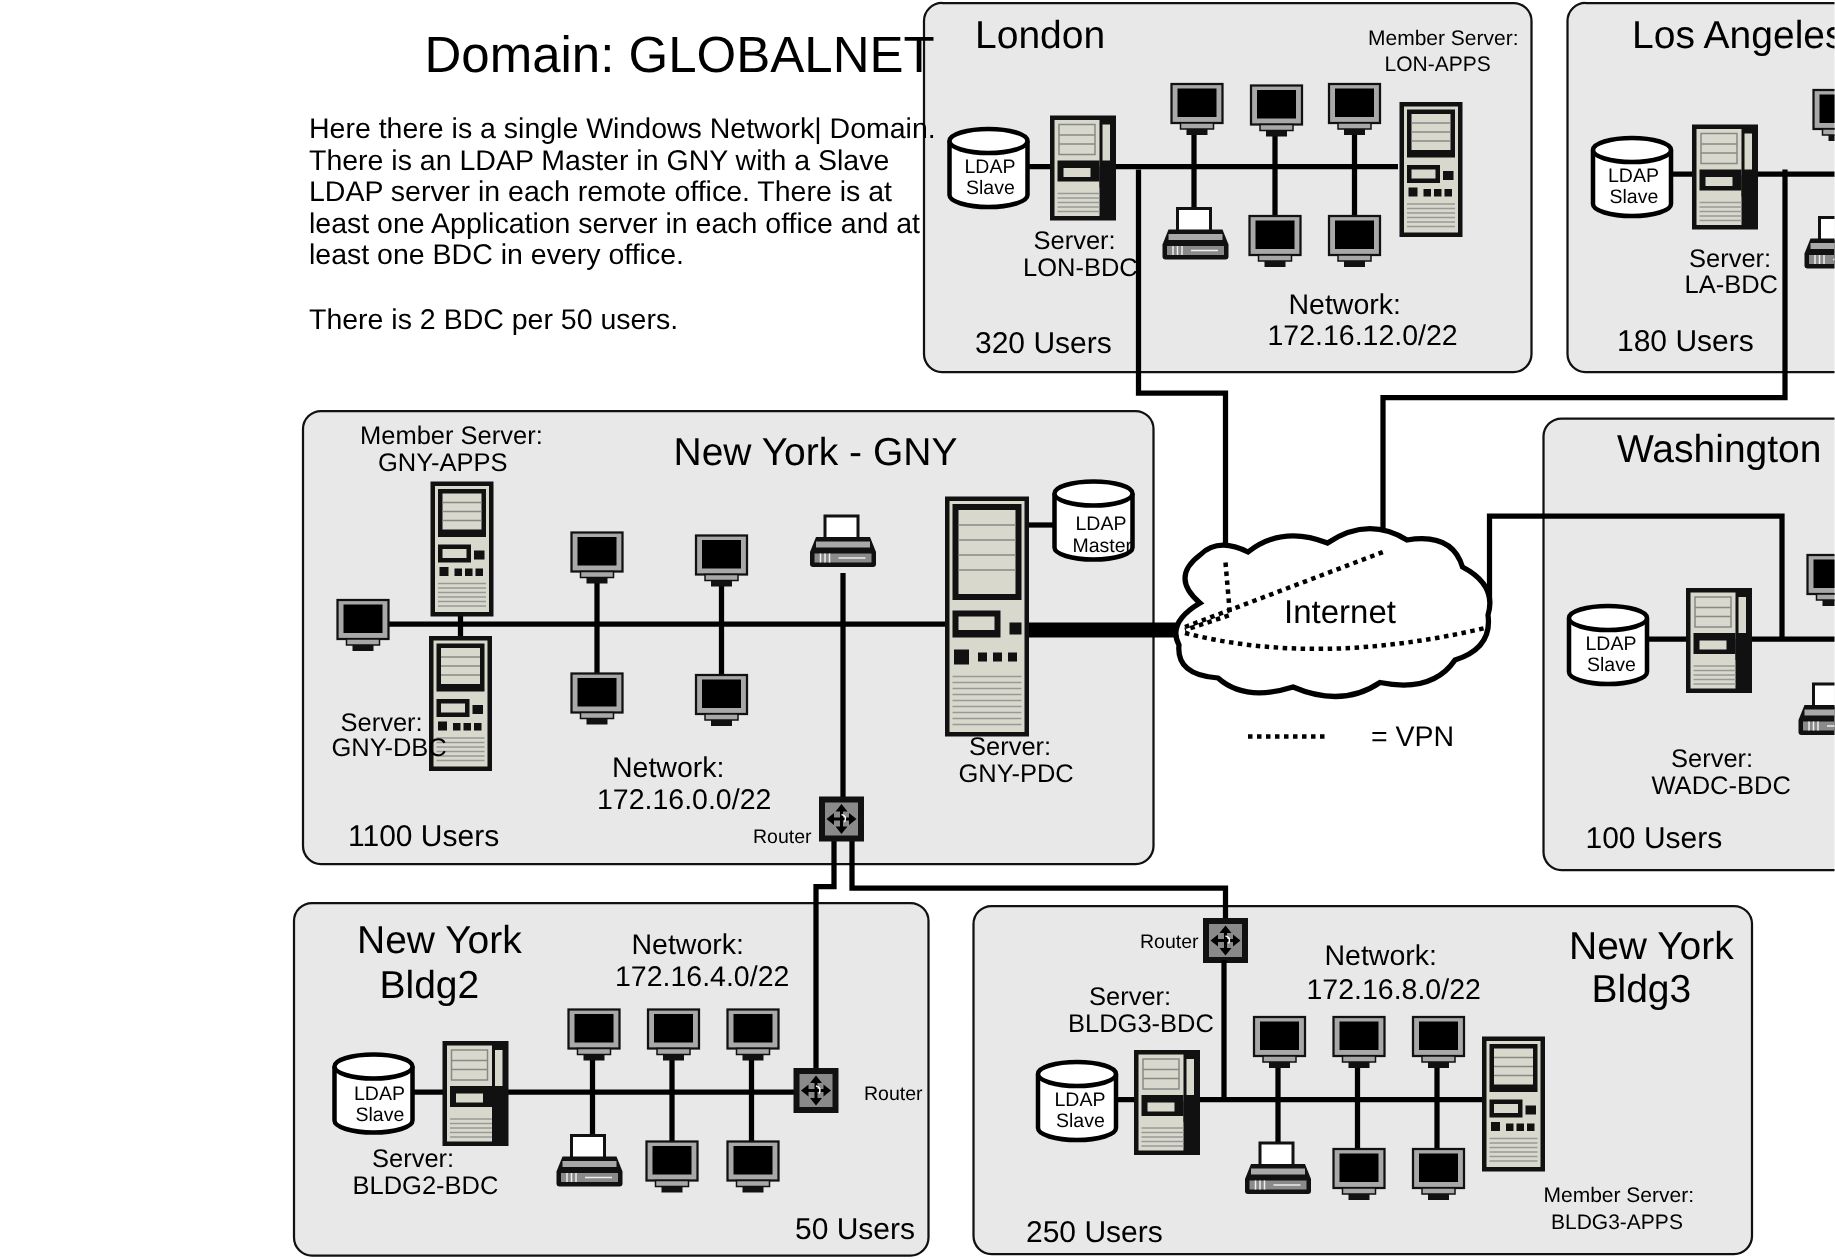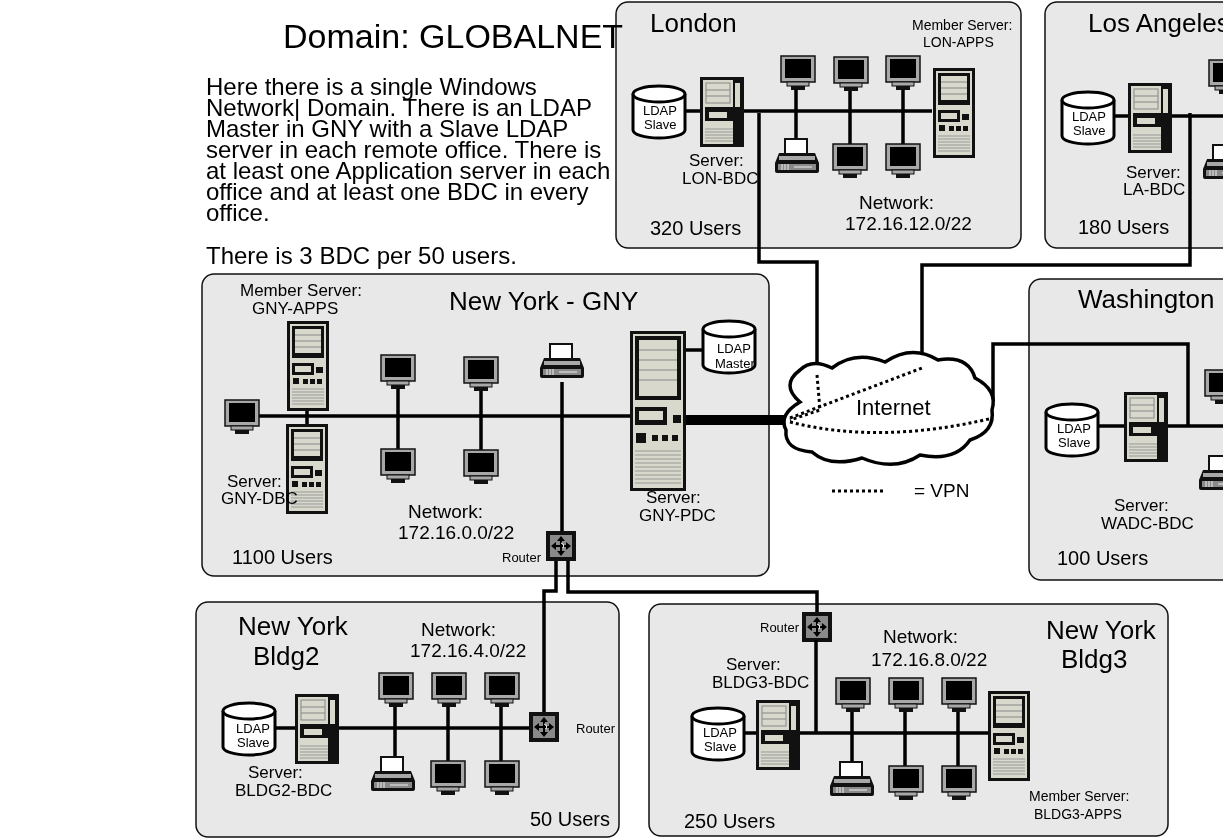--- a/index.html
+++ b/index.html
@@ -9,21 +9,21 @@
   .wire { stroke:#000; stroke-width:3.5; fill:none; }
   .thick { stroke:#000; stroke-width:10; fill:none; }
   .vpn { stroke:#000; stroke-width:3; fill:none; stroke-dasharray:3 3; }
   .txt { font-family:"Liberation Sans", sans-serif; fill:#000; }
   .title-big { font-size:34px; }
   .office-title { font-size:26px; }
   .label { font-size:17px; }
   .label-sm { font-size:14px; }
   .net { font-size:19px; }
   .users { font-size:20px; }
-  #intro { position:absolute; left:206px; top:76px; width:420px; font-size:24px; line-height:21px; color:#000; }
+  #intro { position:absolute; left:206px; top:76px; width:420px; font-size:19px; line-height:21px; color:#000; }
   #intro p { margin:0; }
   #intro p.second { margin-top:22px; }
 </style>
 </head>
 <body>
 
 <svg id="diagram" width="1223" height="839" viewBox="0 0 1223 839" xmlns="http://www.w3.org/2000/svg">
   <defs>
 
     <g id="srv-small">
@@ -295,14 +295,14 @@
     <use href="#mon" x="942" y="766"></use>
     <use href="#srv-tall" x="988" y="691"></use>
     <text class="txt label-sm" x="1029" y="801" font-size="16">Member Server:</text>
     <text class="txt label-sm" x="1034" y="819" font-size="16">BLDG3-APPS</text>
     <text class="txt users" x="684" y="828">250 Users</text>
   </g>
 </svg>
 
 <div id="intro">
   <p>Here there is a single Windows Network| Domain. There is an LDAP Master in GNY with a Slave LDAP server in each remote office. There is at least one Application server in each office and at least one BDC in every office.</p>
-  <p class="second">There is 3 BDC per 50 users.</p>
+  <p class="second">There is 2 BDC per 50 users.</p>
 </div>
 
 </body></html>

